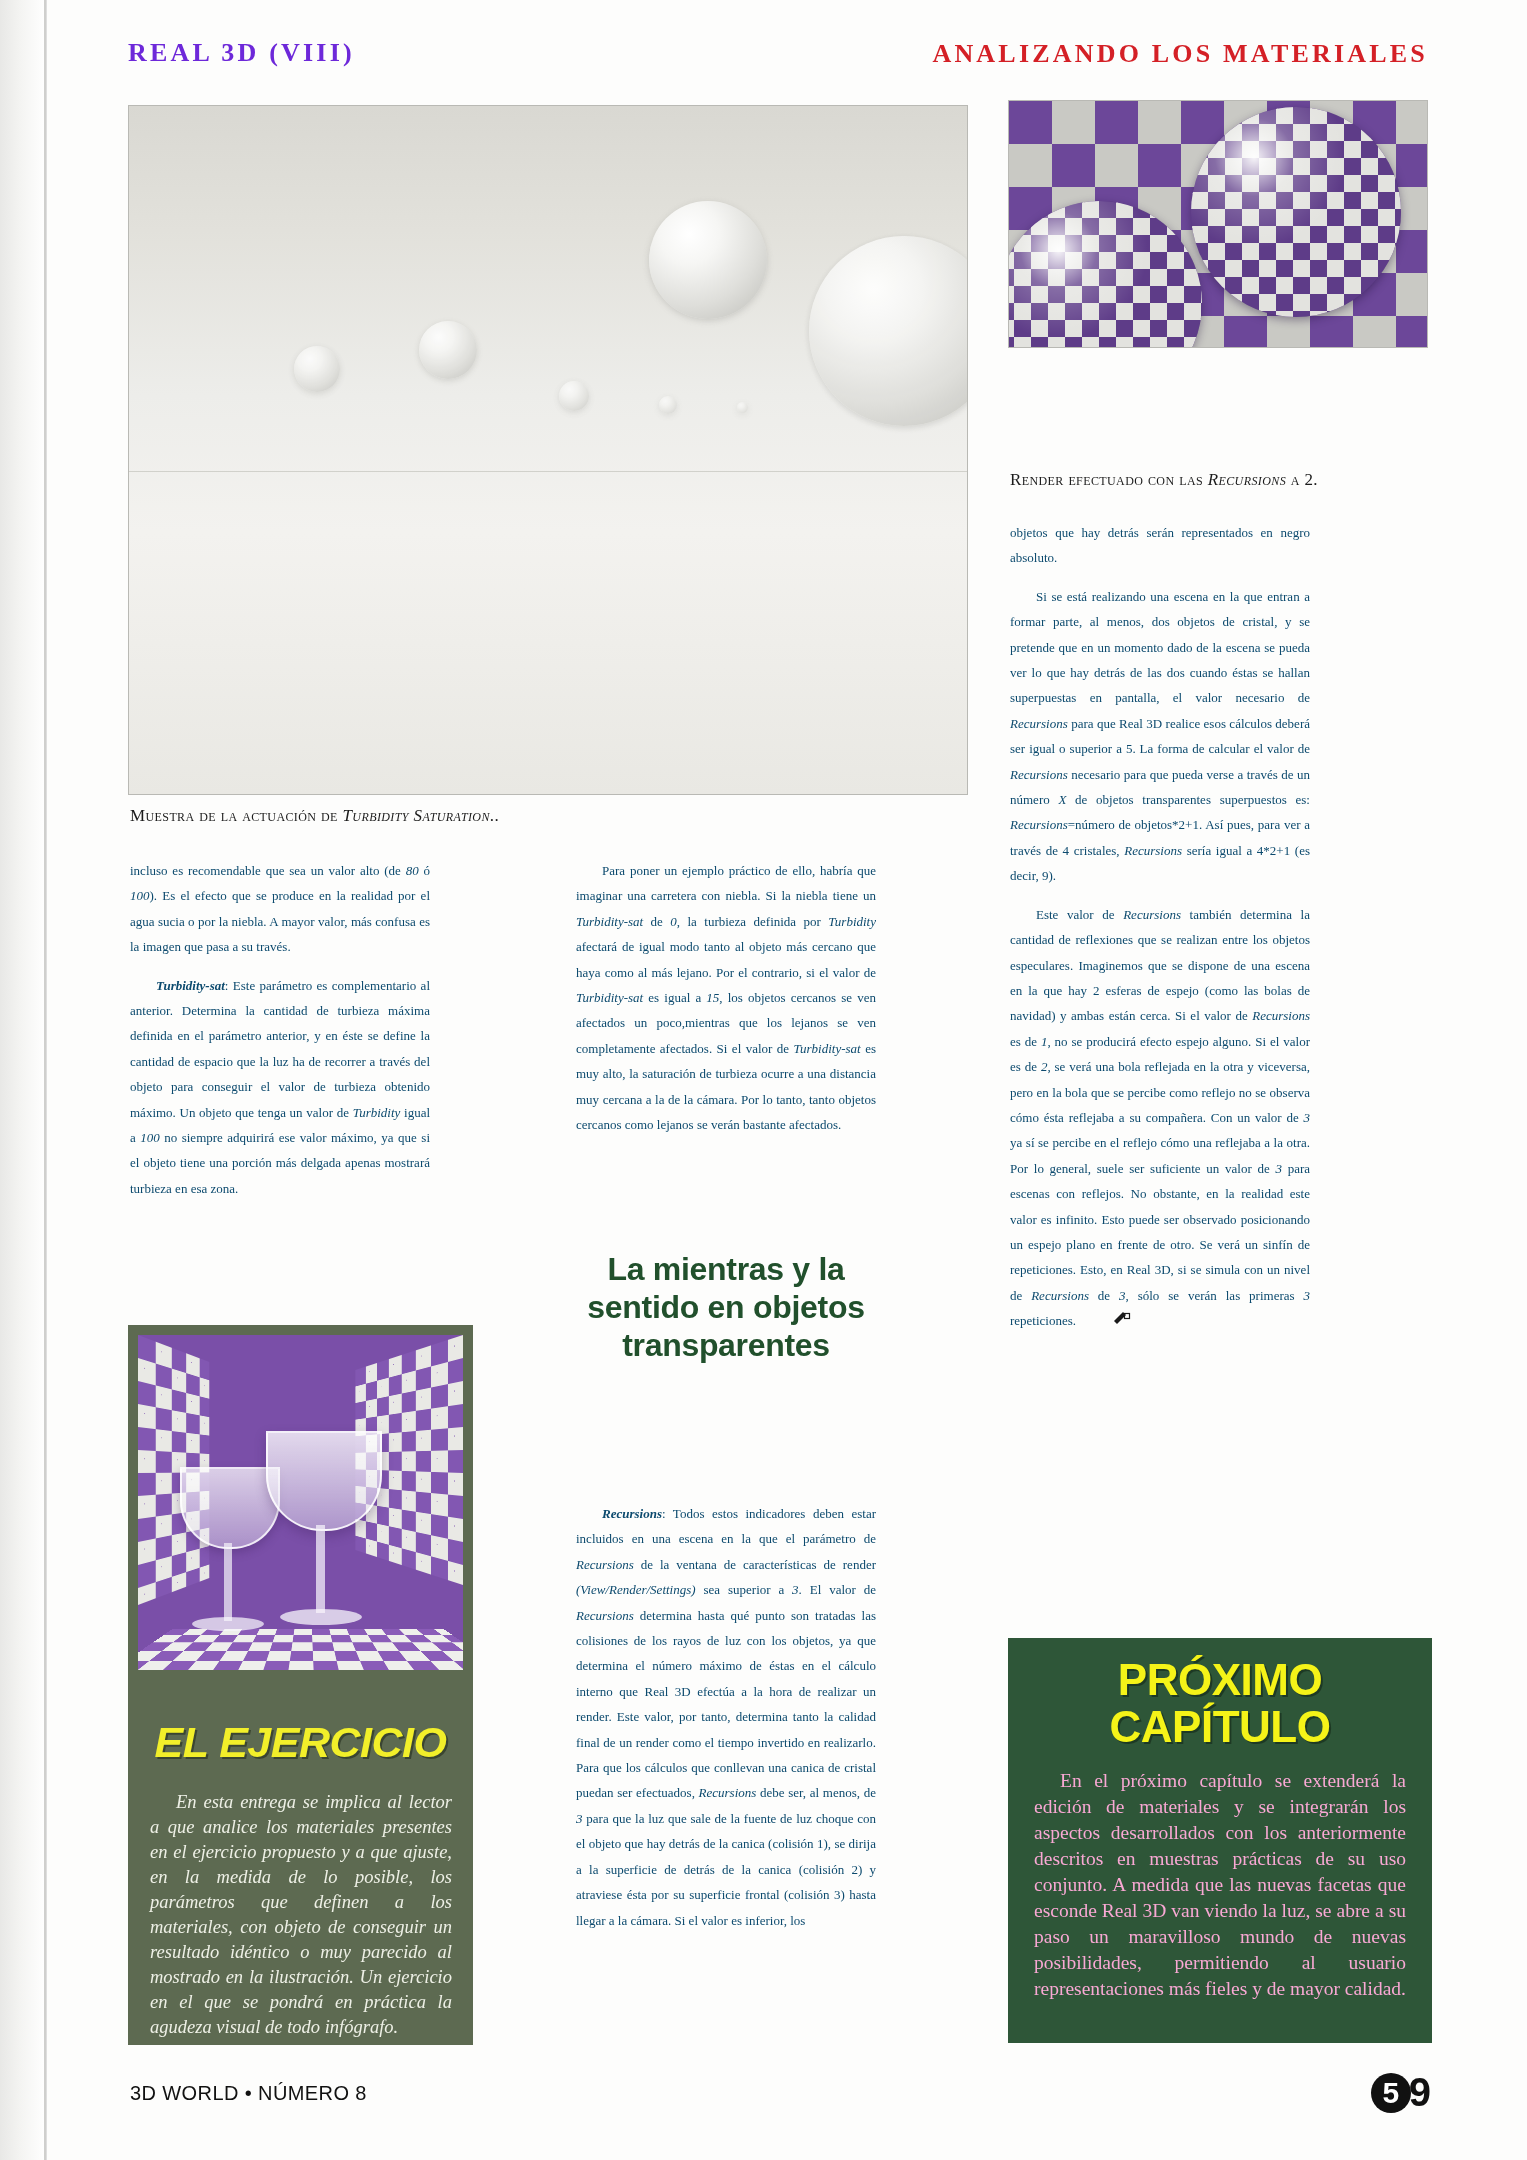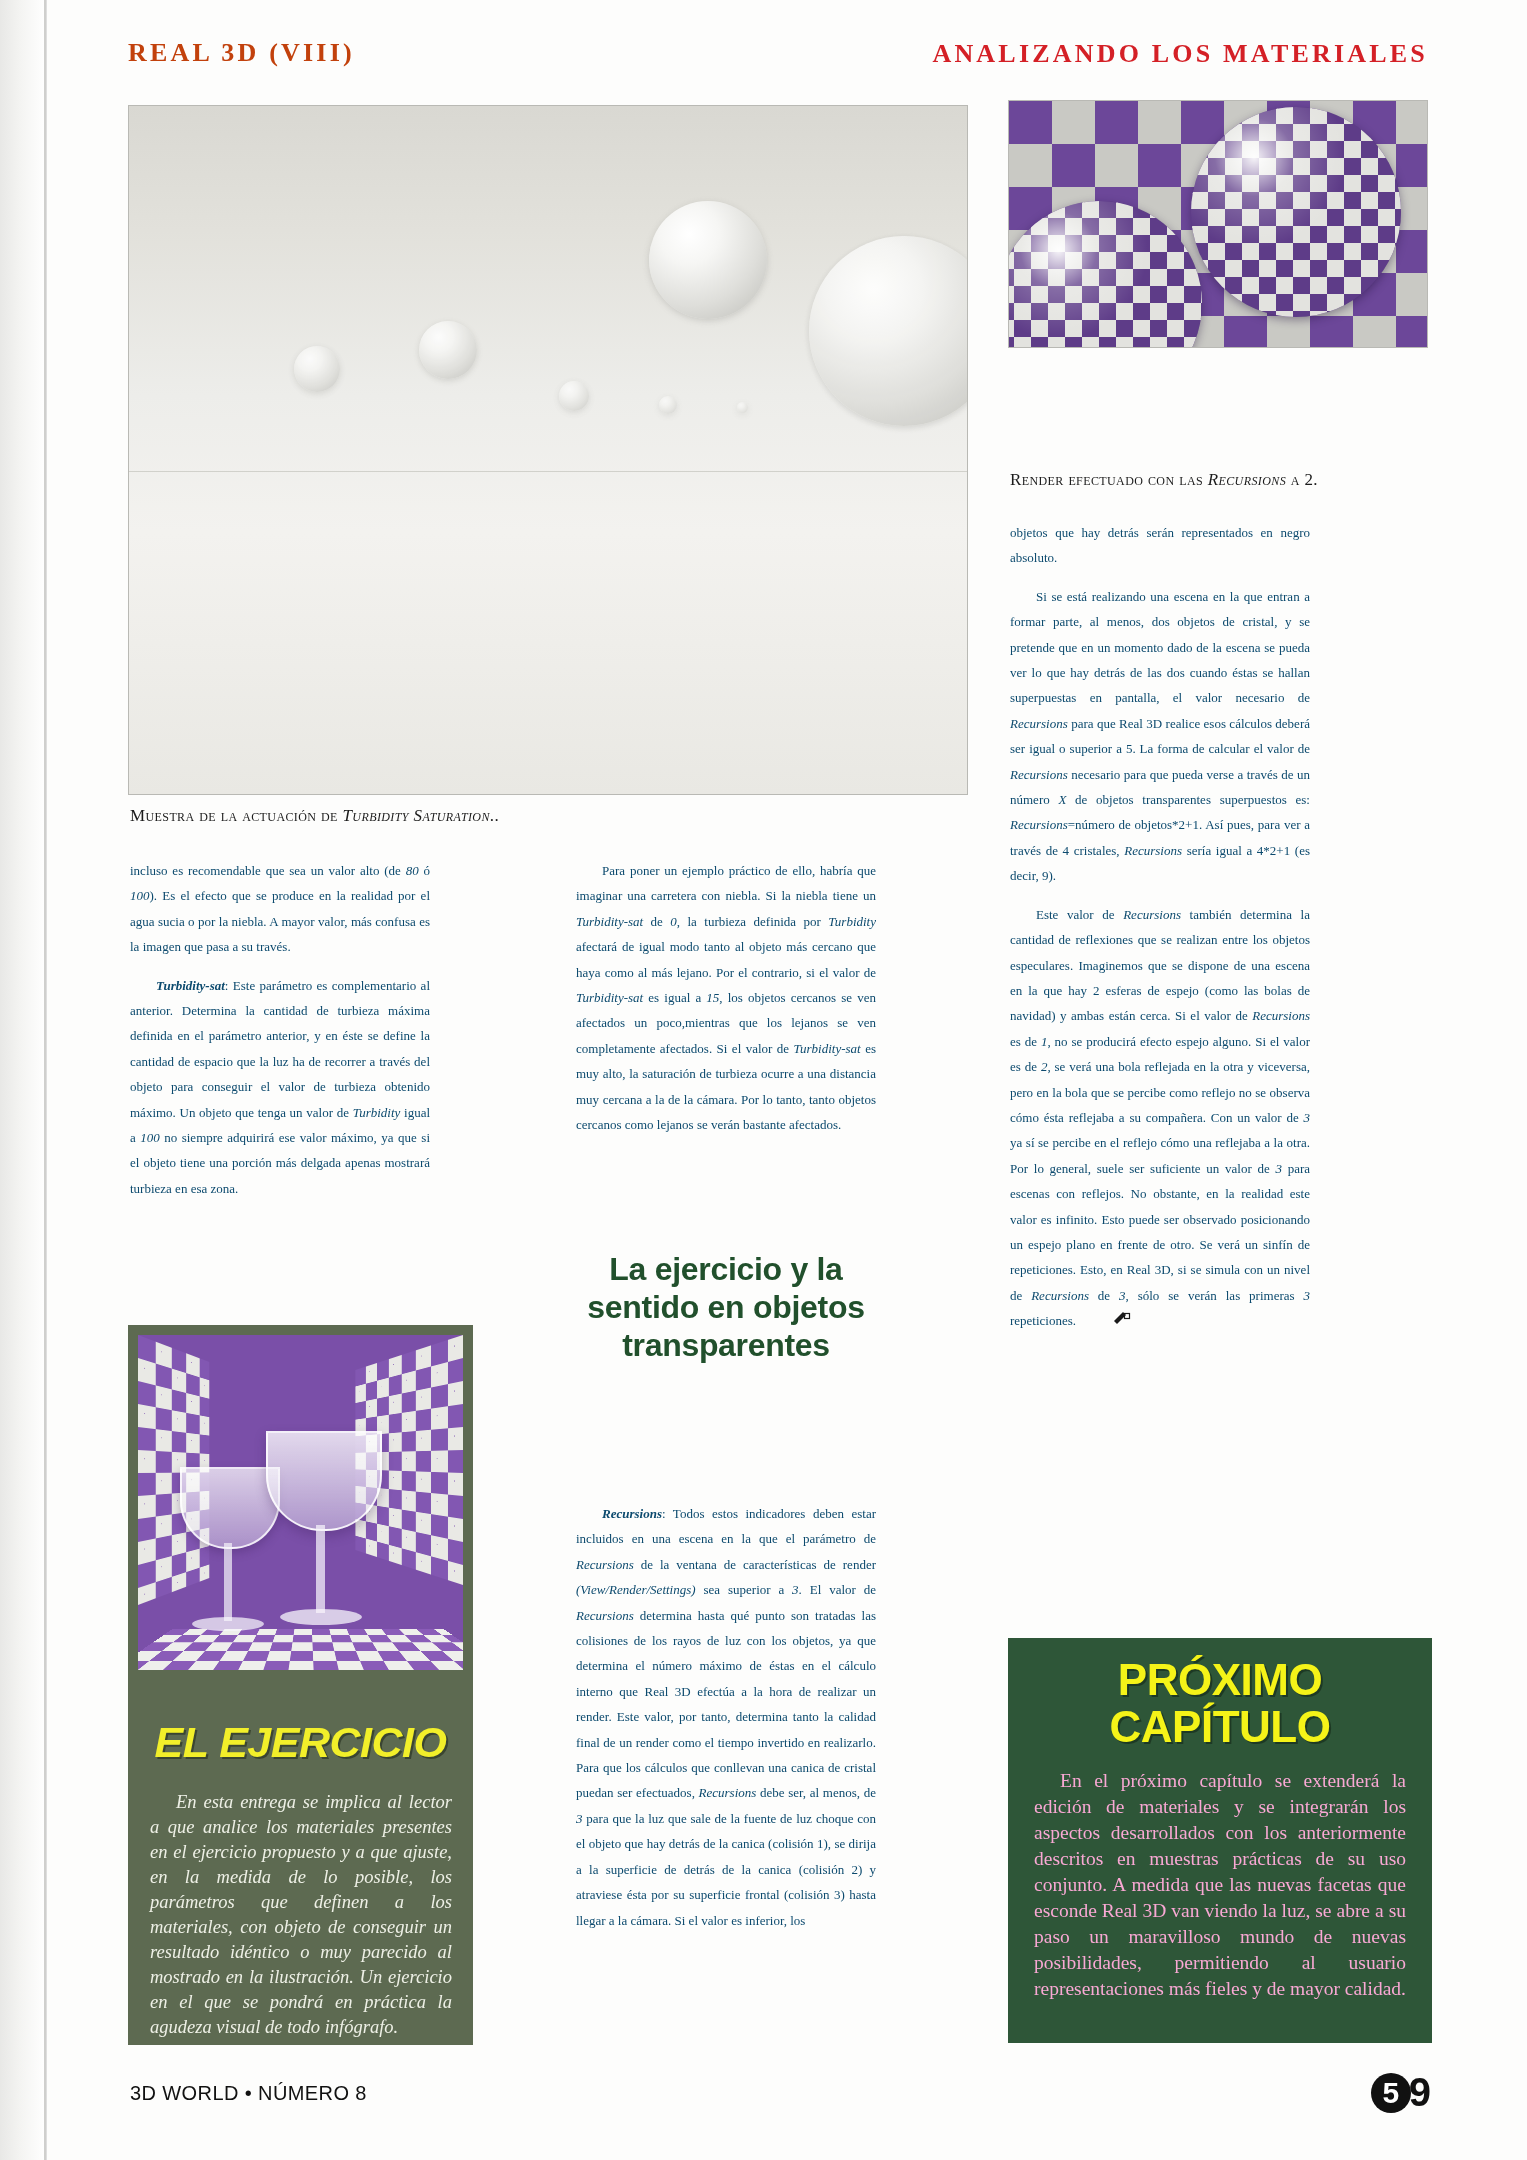--- a/index.html
+++ b/index.html
@@ -12,21 +12,21 @@
 
   
   .gutter{position:absolute;left:0;top:0;width:46px;height:2160px;
     background:linear-gradient(to right,#e8e8e6 0%,#f4f4f2 45%,#ffffff 100%);
     border-right:1px solid #dedede;}
   .gutter-line{position:absolute;left:44px;top:0;width:2px;height:2160px;background:#cfcfcd;}
 
   
   .hdr{position:absolute;left:128px;top:38px;width:1300px;height:44px;}
   .hdr-left{position:absolute;left:0;top:0;font-family:"Liberation Serif",serif;
-    font-weight:700;font-size:26px;letter-spacing:3.2px;color:#c2410c;}
+    font-weight:700;font-size:26px;letter-spacing:3.2px;color:#6d28d9;}
   .hdr-right{position:absolute;right:0;top:1px;font-family:"Liberation Serif",serif;
     font-weight:700;font-size:26px;letter-spacing:3.2px;color:#d42026;white-space:nowrap;}
 
   
   .img-big{position:absolute;left:128px;top:105px;width:840px;height:690px;
     border:1px solid #b9b9b4;box-sizing:border-box;overflow:hidden;}
   .fog{position:absolute;inset:0;
     background:linear-gradient(to bottom,#d9d8d2 0%,#e2e1db 18%,#ededea 42%,#f3f2ef 62%,#efeeea 78%,#e9e8e3 100%);}
   .hz{position:absolute;left:0;top:53%;width:100%;height:1px;background:rgba(170,170,162,.45);}
   .sph{position:absolute;border-radius:50%;
@@ -201,21 +201,21 @@
   <div class="col" id="col1">
     <p class="noind"><span>incluso es recomendable que sea un valor alto (de </span><i>80</i><span> ó </span><i>100</i><span>). Es el efecto que se produce en la realidad por el agua sucia o por la niebla. A mayor valor, más confusa es la imagen que pasa a su través.</span></p>
     <p><b><i>Turbidity-sat</i></b><span>: Este parámetro es complementario al anterior. Determina la cantidad de turbieza máxima definida en el parámetro anterior, y en éste se define la cantidad de espacio que la luz ha de recorrer a través del objeto para conseguir el valor de turbieza obtenido máximo. Un objeto que tenga un valor de </span><i>Turbidity</i><span> igual a </span><i>100</i><span> no siempre adquirirá ese valor máximo, ya que si el objeto tiene una porción más delgada apenas mostrará turbieza en esa zona.</span></p>
   </div>
 
   <div class="col" id="col2">
     <p><span>Para poner un ejemplo práctico de ello, habría que imaginar una carretera con niebla. Si la niebla tiene un </span><i>Turbidity-sat</i><span> de </span><i>0</i><span>, la turbieza definida por </span><i>Turbidity</i><span> afectará de igual modo tanto al objeto más cercano que haya como al más lejano. Por el contrario, si el valor de </span><i>Turbidity-sat</i><span> es igual a </span><i>15</i><span>, los objetos cercanos se ven afectados un poco,mientras que los lejanos se ven completamente afectados. Si el valor de </span><i>Turbidity-sat</i><span> es muy alto, la saturación de turbieza ocurre a una distancia muy cercana a la de la cámara. Por lo tanto, tanto objetos cercanos como lejanos se verán bastante afectados.</span></p>
   </div>
 
   <div class="pull">
-    <div>La ejercicio y la</div>
+    <div>La mientras y la</div>
     <div>sentido en objetos</div>
     <div>transparentes</div>
   </div>
 
   <div class="col" id="col2b">
     <p><b><i>Recursions</i></b><span>: Todos estos indicadores deben estar incluidos en una escena en la que el parámetro de </span><i>Recursions</i><span> de la ventana de características de render </span><i>(View/Render/Settings)</i><span> sea superior a </span><i>3</i><span>. El valor de </span><i>Recursions</i><span> determina hasta qué punto son tratadas las colisiones de los rayos de luz con los objetos, ya que determina el número máximo de éstas en el cálculo interno que Real 3D efectúa a la hora de realizar un render. Este valor, por tanto, determina tanto la calidad final de un render como el tiempo invertido en realizarlo. Para que los cálculos que conllevan una canica de cristal puedan ser efectuados, </span><i>Recursions</i><span> debe ser, al menos, de </span><i>3</i><span> para que la luz que sale de la fuente de luz choque con el objeto que hay detrás de la canica (colisión 1), se dirija a la superficie de detrás de la canica (colisión 2) y atraviese ésta por su superficie frontal (colisión 3) hasta llegar a la cámara. Si el valor es inferior, los</span></p>
   </div>
 
   <div class="col" id="col3">
     <p class="noind">objetos que hay detrás serán representados en negro absoluto.</p>

